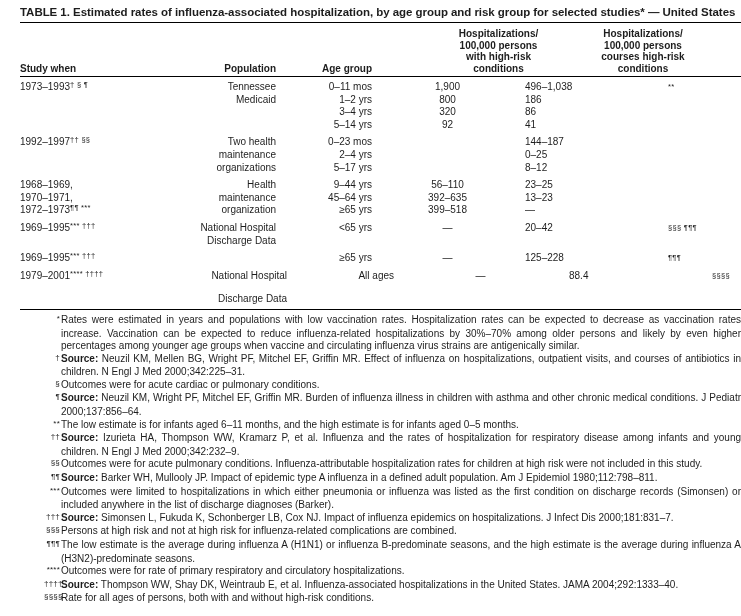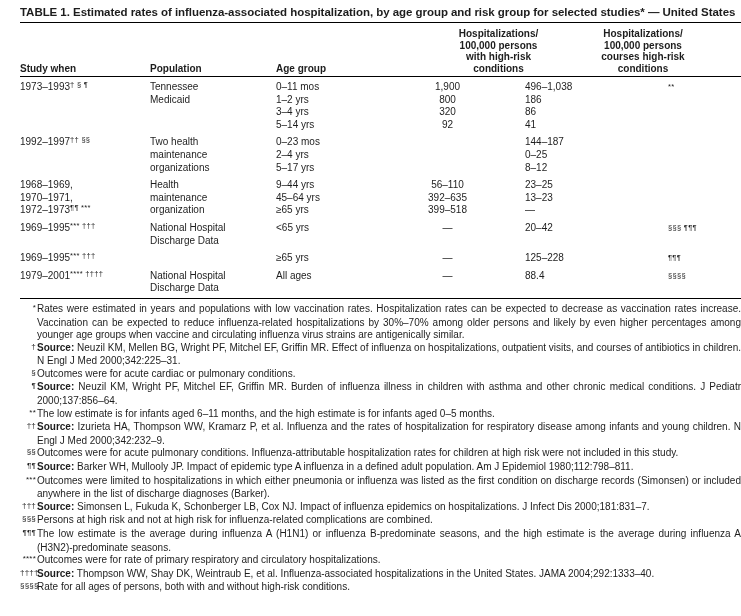--- a/index.html
+++ b/index.html
@@ -29,37 +29,38 @@
   }
   .hline{display:block;}
   .h4{position:relative;left:50px;text-align:center;}
   .h5{position:relative;left:45px;text-align:center;}
   .tbody{
     padding-top:4px;padding-bottom:3px;
     border-bottom:1.4px solid #000;
     font-size:10px;
   }
   .tgroup{margin-bottom:5px;}
-  .tgroup:last-child{margin-bottom:0;}
+  .tgroup:last-child{margin-bottom:0;gap:11px;}
   .c{line-height:12.6px;min-height:12.6px;white-space:nowrap;}
   .c1{text-align:left;}
-  .c2{text-align:left;}
-  .c3{text-align:left;}
+  .c2{text-align:right;}
+  .c3{text-align:right;}
   .c4{text-align:center;padding-right:2px;}
   .c5{text-align:left;padding-right:4px;position:relative;}
   .tsup{font-size:7.5px;line-height:0;position:relative;top:-3px;vertical-align:baseline;letter-spacing:0.3px;}
   .vsup{
     position:absolute;left:calc(100% - 3px);top:0px;
     font-size:7.5px;white-space:nowrap;letter-spacing:0.3px;
   }
   
   .footnotes{margin-top:4px;font-size:10px;line-height:12.6px;}
   .fn{
     padding-left:17px;
     text-align:justify;
+    margin-left:24px;
   }
   .fn-sym{
     display:inline-block;width:16px;margin-left:-17px;margin-right:1px;
     text-align:right;font-size:8px;position:relative;top:-2px;
     letter-spacing:0.2px;
   }
   .fn b{letter-spacing:0;}
 </style>
 </head>
 <body>

